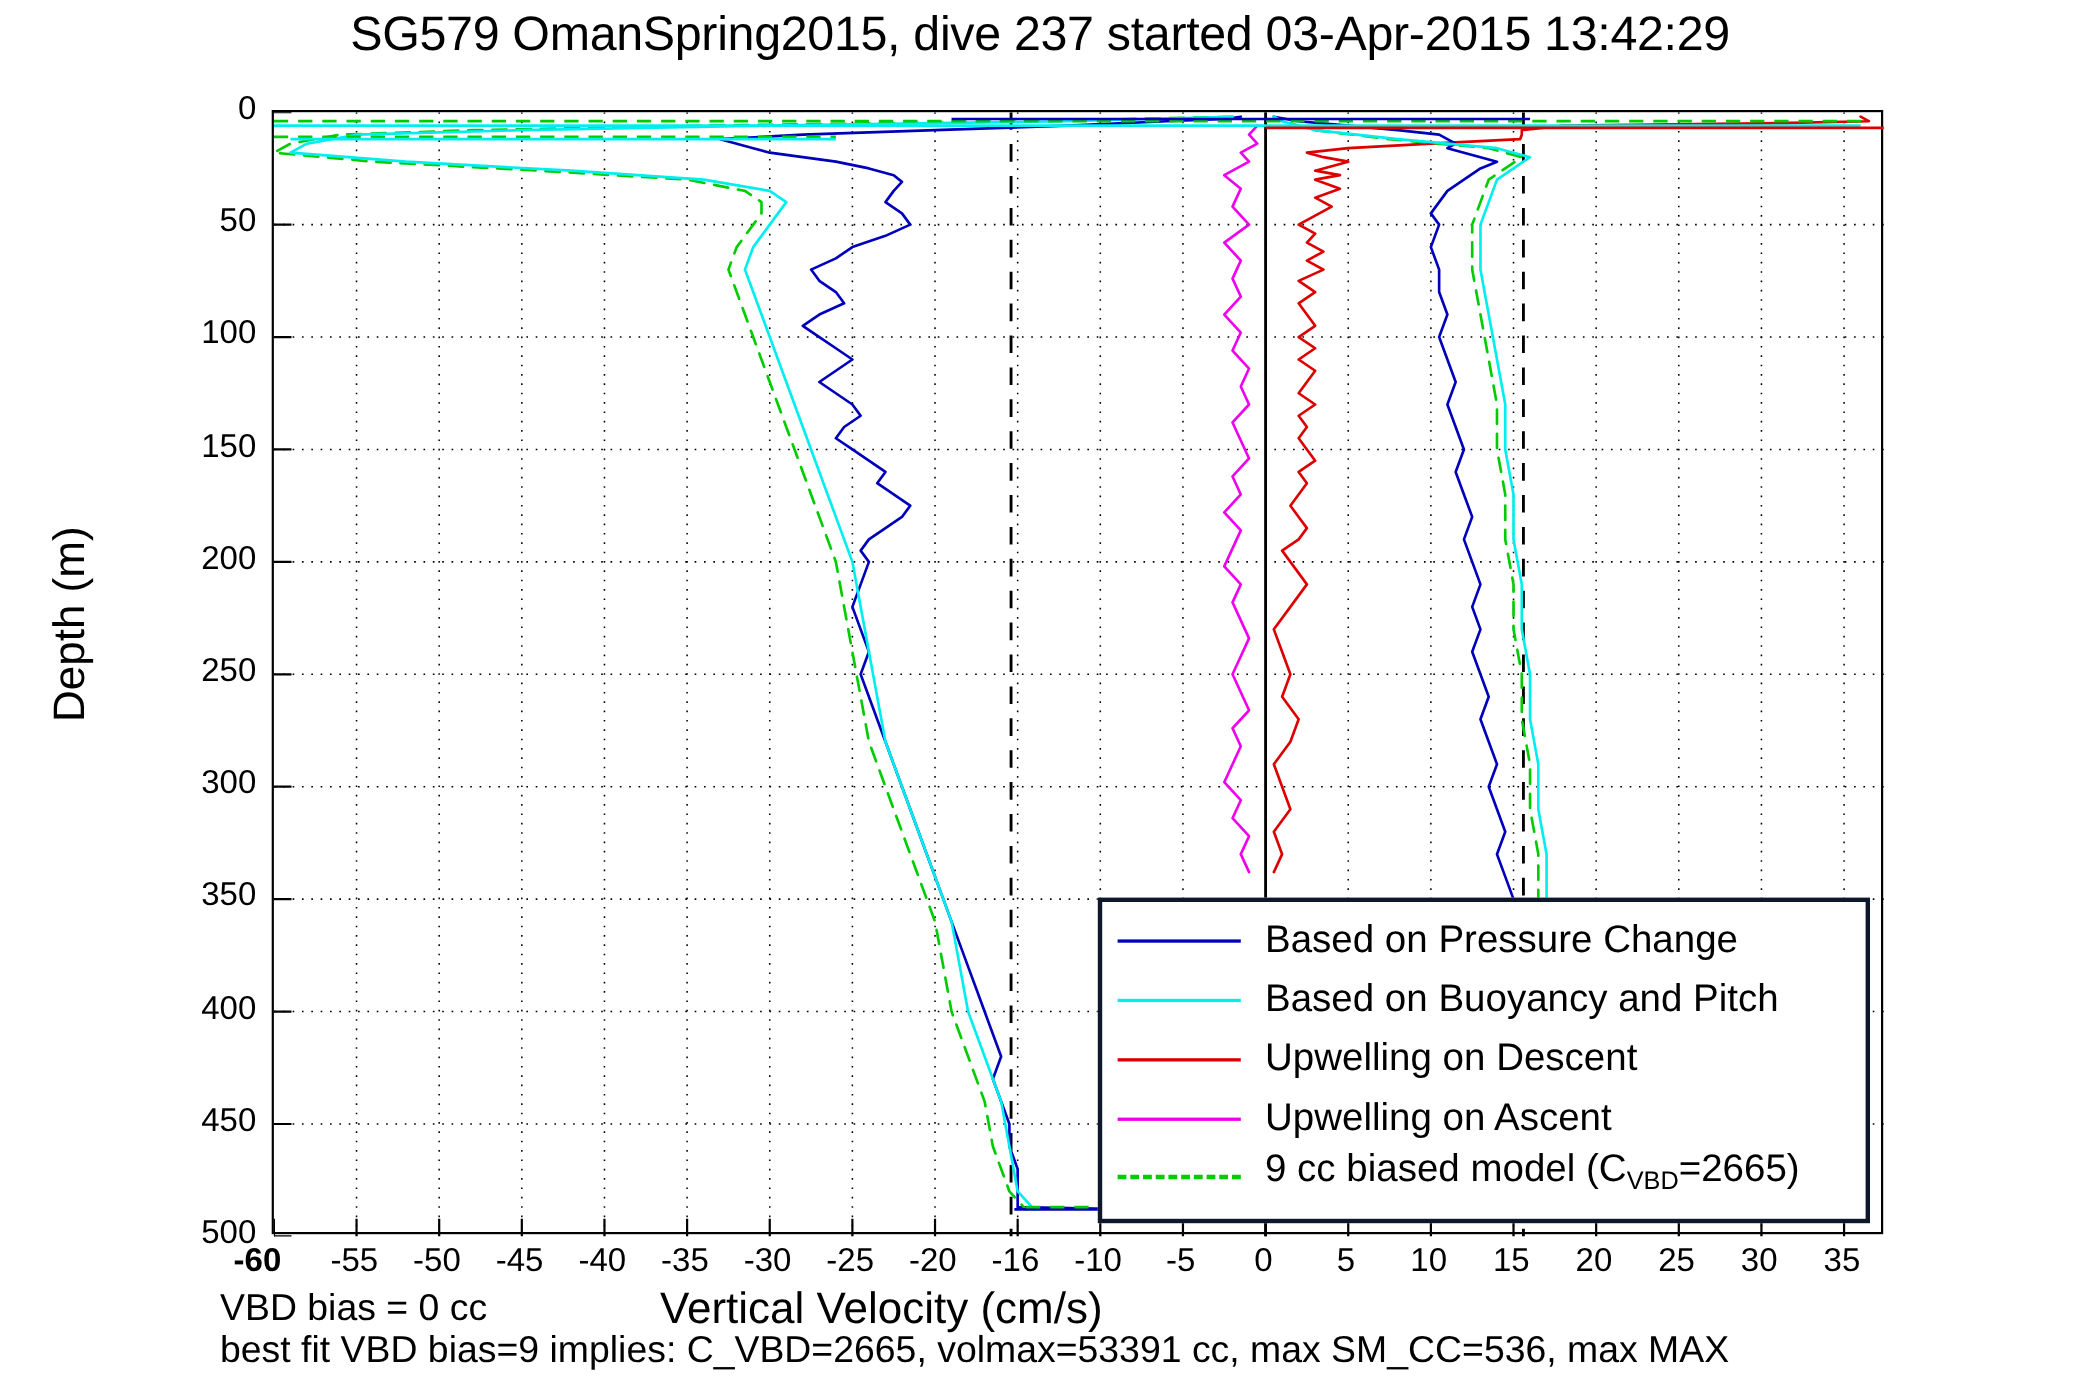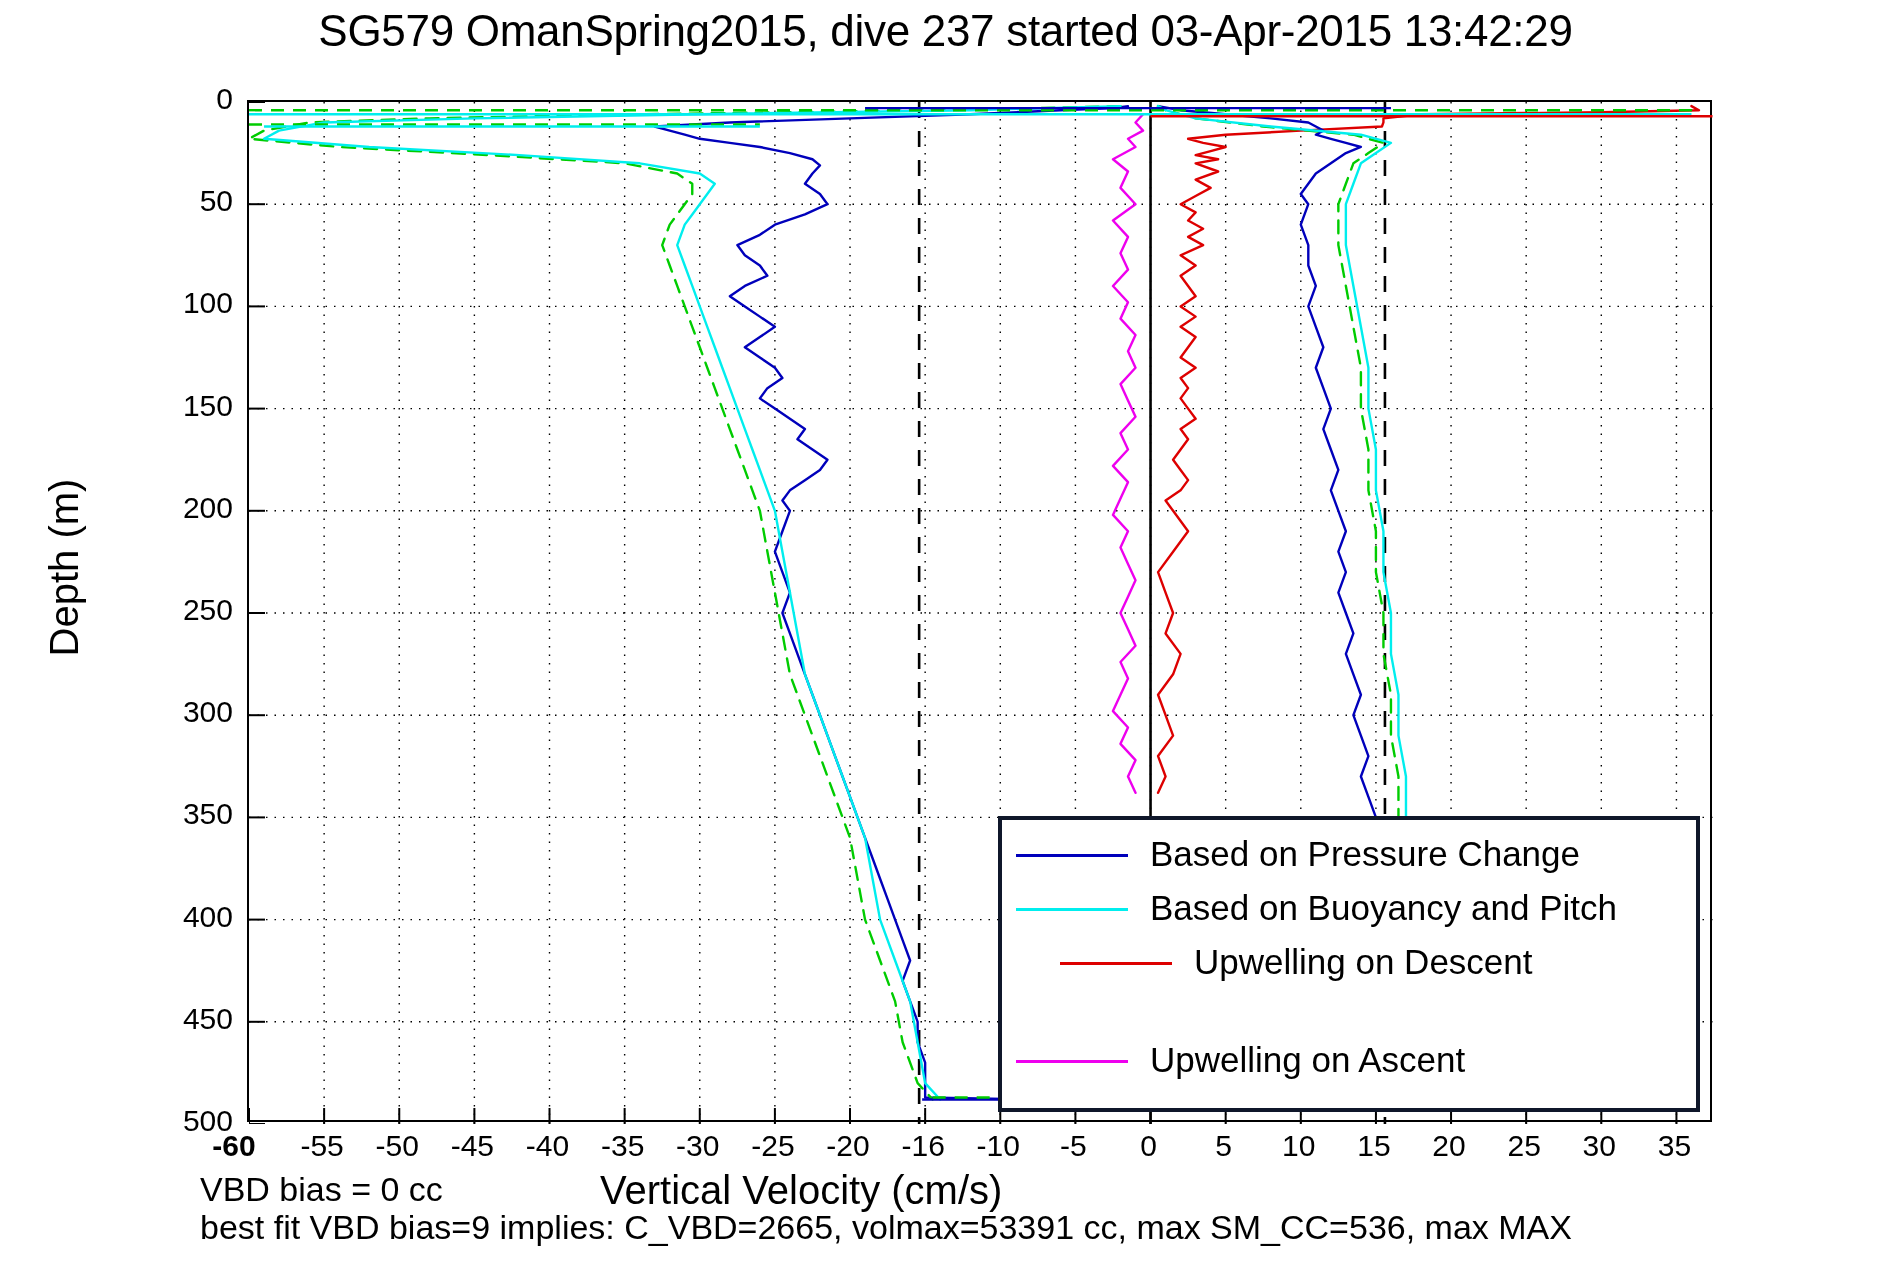--- a/index.html
+++ b/index.html
@@ -221,25 +221,31 @@
         <i style="border-top-color: rgb(0, 0, 187); border-top-style: solid;"></i>
       </span>
       <span class="legend-label">Based on Pressure Change</span>
     </div>
     <div class="legend-row" style="top: 62px;">
       <span class="legend-sample">
         <i style="border-top-color: rgb(0, 238, 238); border-top-style: solid;"></i>
       </span>
       <span class="legend-label">Based on Buoyancy and Pitch</span>
     </div>
-    <div class="legend-row" style="top: 116px; margin-left: 44px;">
+    <div class="legend-row" style="top: 116px;">
       <span class="legend-sample">
         <i style="border-top-color: rgb(221, 0, 0); border-top-style: solid;"></i>
       </span>
       <span class="legend-label">Upwelling on Descent</span>
     </div>
-    <div class="legend-row" style="top: 170px; margin-top: 44px;">
+    <div class="legend-row" style="top: 170px;">
       <span class="legend-sample">
         <i style="border-top-color: rgb(238, 0, 238); border-top-style: solid;"></i>
       </span>
       <span class="legend-label">Upwelling on Ascent</span>
     </div>
+    <div class="legend-row" style="top: 222px;">
+      <span class="legend-sample">
+        <i style="border-top: 4px dashed rgb(0, 204, 0);"></i>
+      </span>
+      <span class="legend-label">9 cc biased model (C<sub>VBD</sub>=2665)</span>
+    </div>
   </div>
 
 </body></html>

